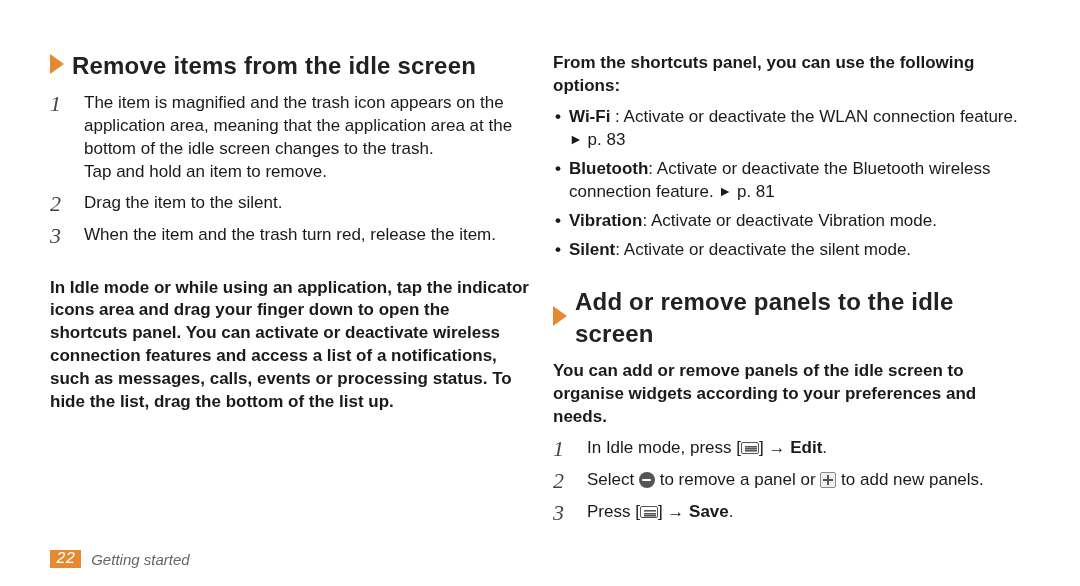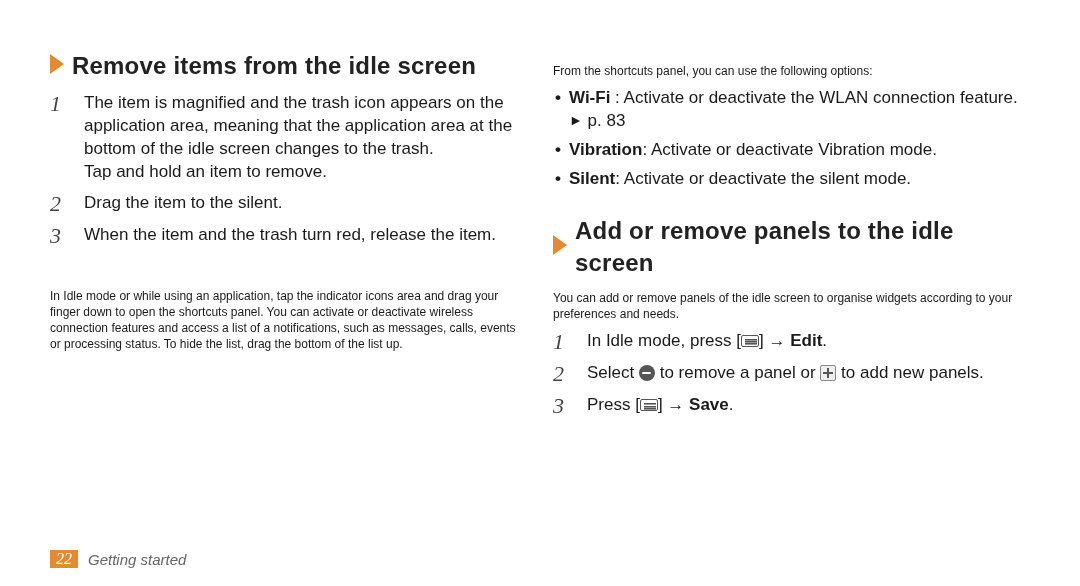--- a/index.html
+++ b/index.html
@@ -59,23 +59,24 @@
     width: 20px;
     flex: 0 0 20px;
     text-align: left;
     line-height: 1.1;
   }
   .stepbody {
     font-size: 17px;
     line-height: 1.35;
   }
   .para {
-    margin: 13px 0 8px 0;
-    font-size: 12px;
-    line-height: 1.35;
+    margin: 2px 0 8px 0;
+    font-size: 17px;
+    line-height: 1.35;
+    font-weight: bold;
   }
   ul.bullets {
     list-style: none;
     margin: 0;
     padding: 0 0 0 0;
   }
   ul.bullets > li {
     position: relative;
     padding-left: 16px;
     margin: 0 0 6px 0;
@@ -157,21 +158,21 @@
     display: flex;
     align-items: center;
     gap: 10px;
     font-size: 15px;
   }
   .footer .pnum {
     color: #fff;
     background: #e58a30;
     font-style: italic;
     padding: 0 6px;
-    font-family: Liberation Serif, serif;
+    font-family: Liberation Mono, monospace;
     font-size: 16px;
   }
   .footer .chapter {
     font-style: italic;
     color: #666;
   }
 
   .spacer { height: 18px; }
 </style>
 </head>
@@ -213,20 +214,23 @@
 
       <p class="para">In Idle mode or while using an application, tap the indicator icons area and drag your finger down to open the shortcuts panel. You can activate or deactivate wireless connection features and access a list of a notifications, such as messages, calls, events or processing status. To hide the list, drag the bottom of the list up.</p>
     </div>
 
     <div class="col">
       <p class="para">From the shortcuts panel, you can use the following options:</p>
 
       <ul class="bullets">
         <li>
           <span class="b">Wi-Fi</span><span> : Activate or deactivate the WLAN connection feature. </span><span class="tri">►</span> <span>p. 83</span>
+        </li>
+        <li>
+          <span class="b">Bluetooth</span><span>: Activate or deactivate the Bluetooth wireless connection feature. </span><span class="tri">►</span> <span>p. 81</span>
         </li>
         <li>
           <span class="b">Vibration</span><span>: Activate or deactivate Vibration mode.</span>
         </li>
         <li>
           <span class="b">Silent</span><span>: Activate or deactivate the silent mode.</span>
         </li>
       </ul>
 
       <div class="spacer"></div>

